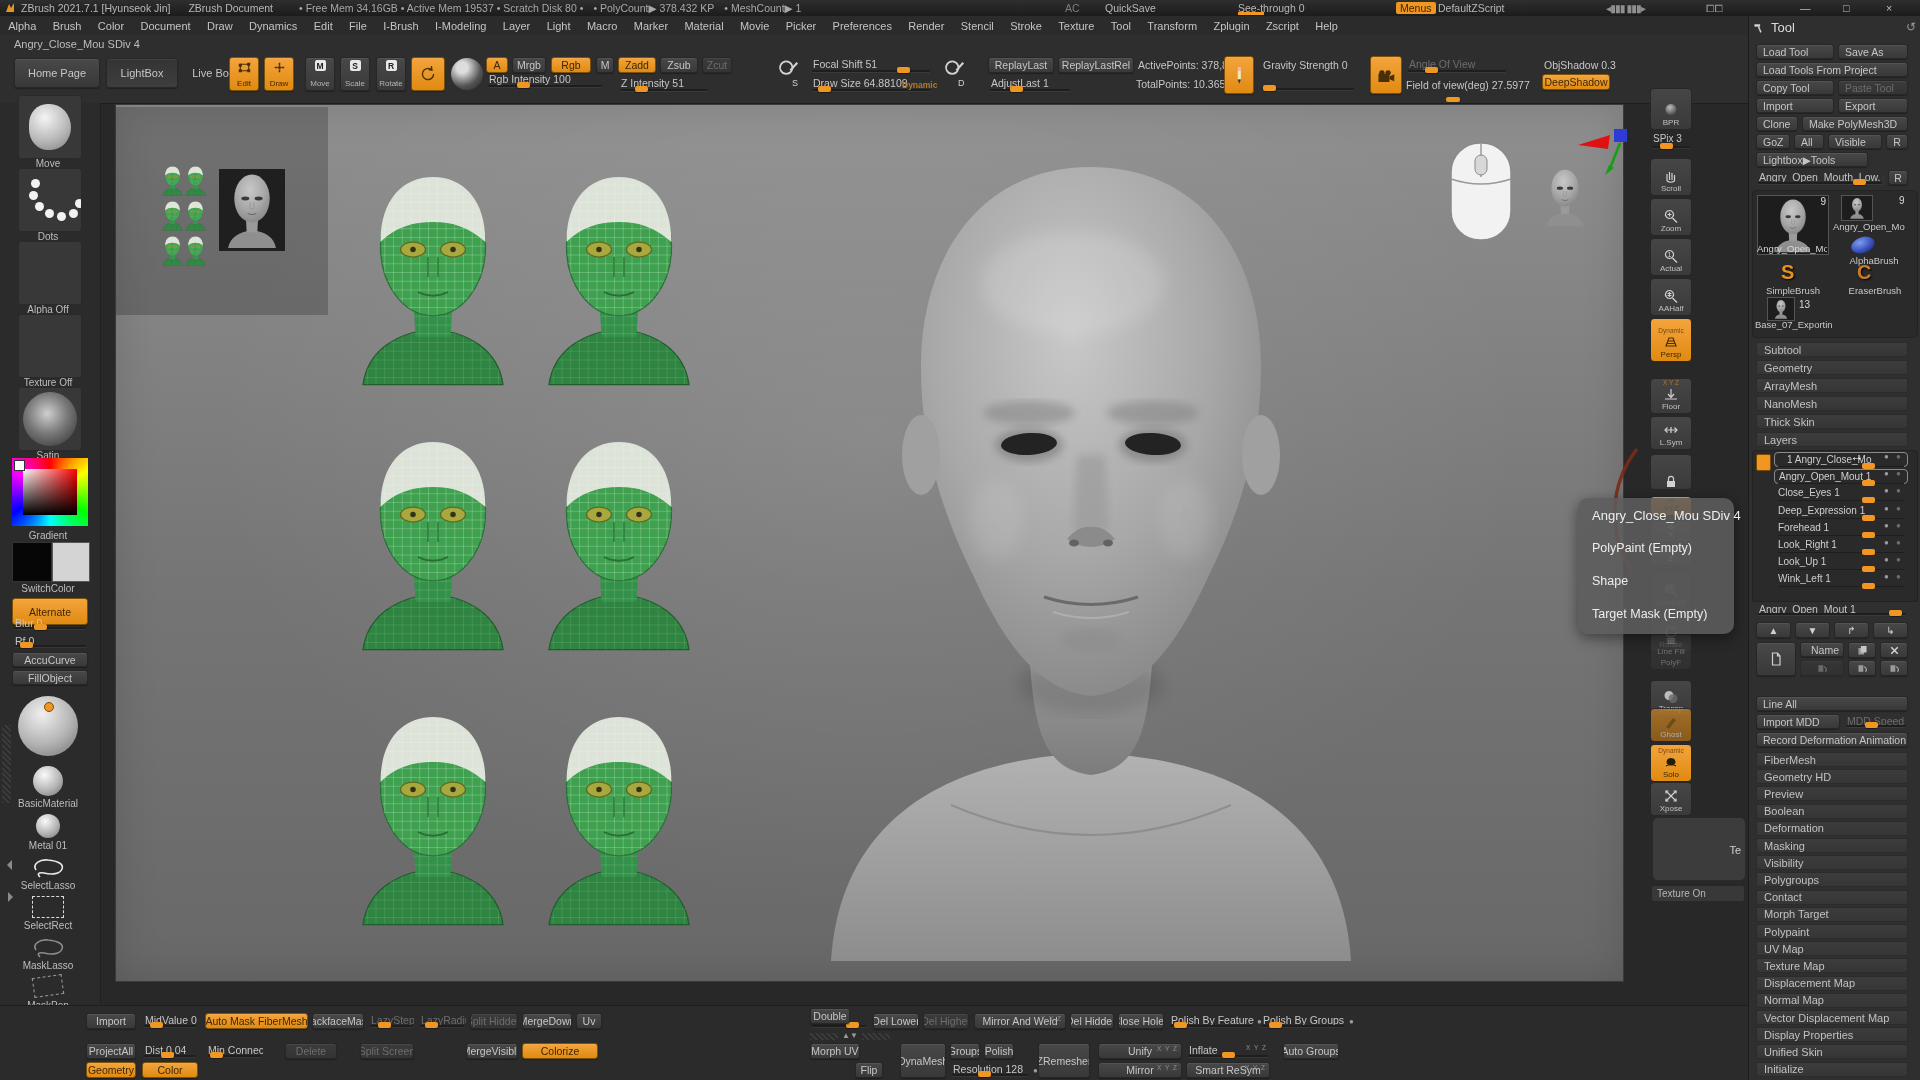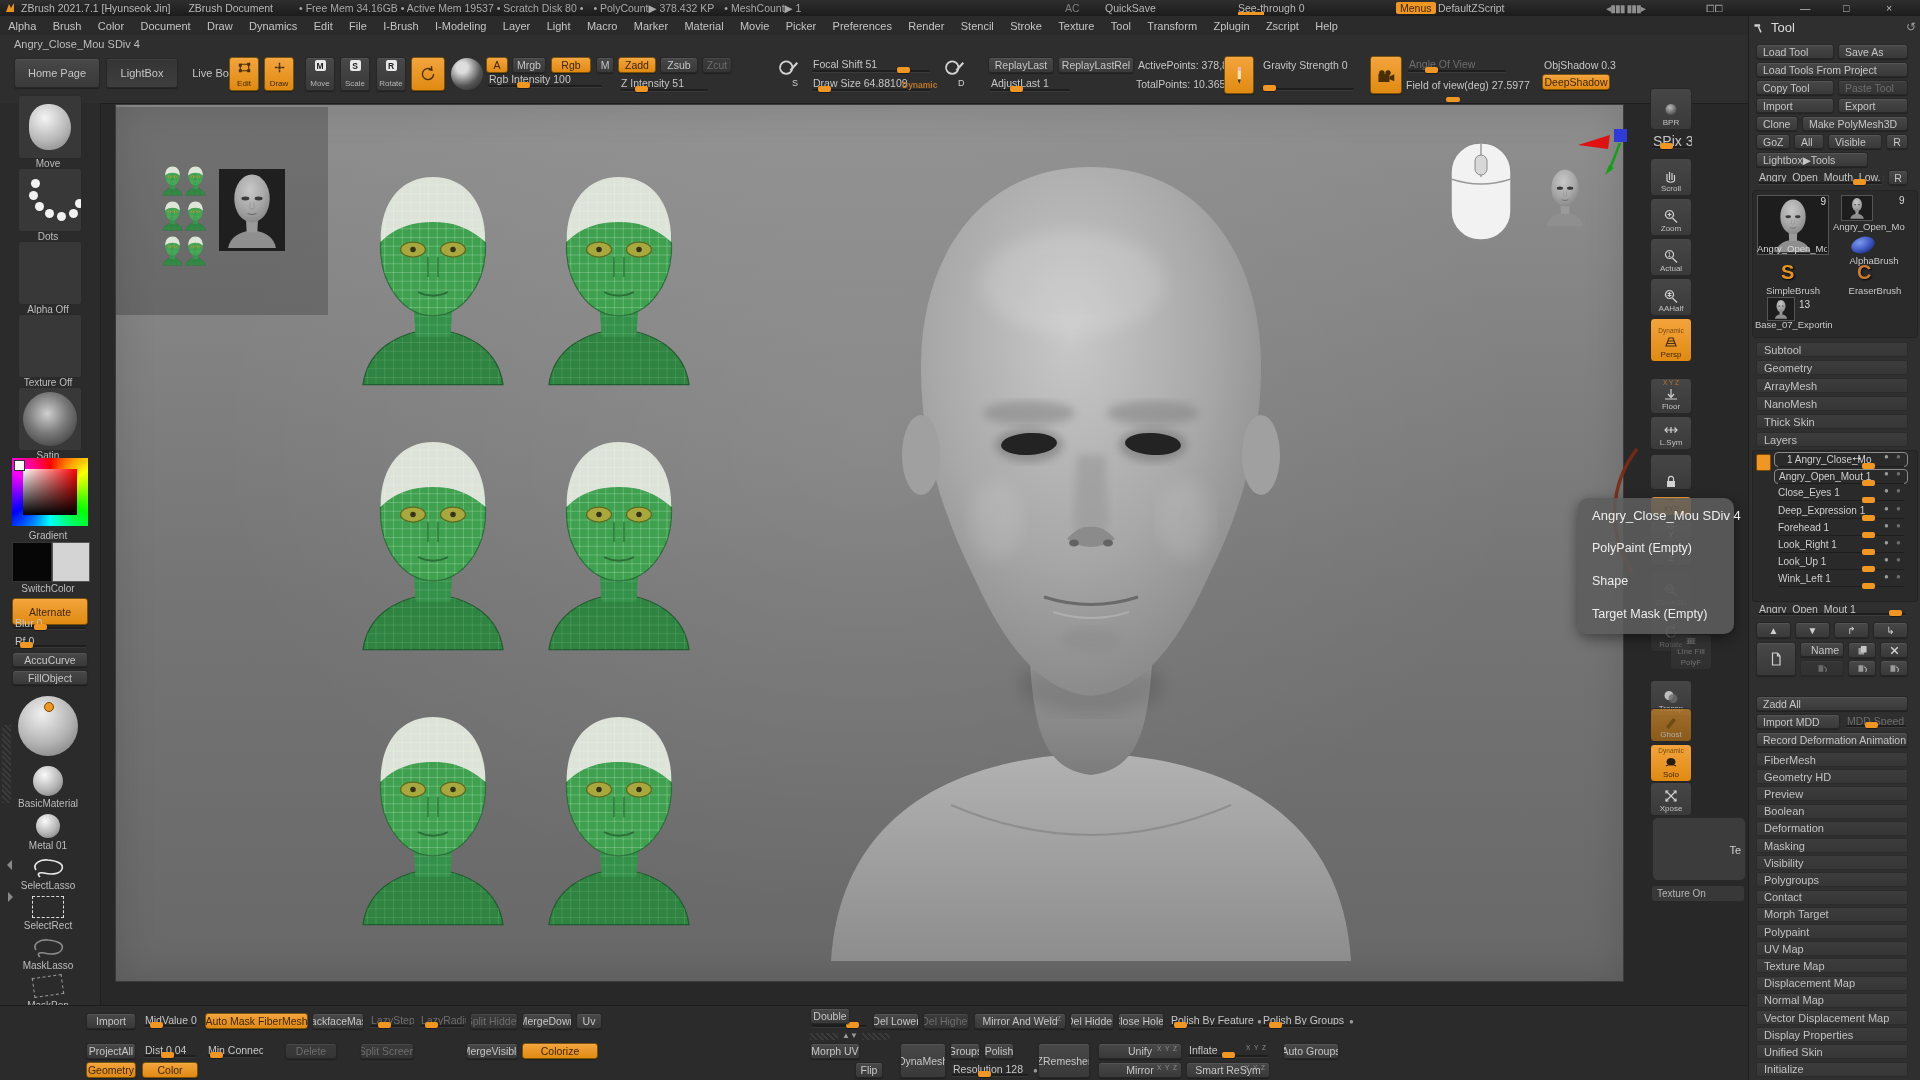--- a/index.html
+++ b/index.html
@@ -452,21 +452,21 @@
       <div style="top: 109px;">Target Mask (Empty)</div>
     </div>
 
   <div id="shelf-root">
       <div class="shelf-item" style="top: 88px; height: 40px;">
         <svg width="16" height="16" viewBox="0 0 16 16">
           <path d="M8 2 a5.5 5.5 0 1 0 0.01 0" stroke="none" fill="url(#gBallDark)" stroke-width="1.2"></path>
         </svg>
         <div class="slabel">BPR</div>
       </div>
-      <div class="slider" style="left: 1650px; top: 132px; width: 42px; height: 18px; font-size: 14px;"><span>SPix 3</span><div class="track"></div><div class="handle" style="left: 10px;"></div></div>
+      <div class="slider" style="left: 1650px; top: 132px; width: 42px; height: 18px; font-size: 10px;"><span>SPix 3</span><div class="track"></div><div class="handle" style="left: 10px;"></div></div>
       <div class="shelf-item" style="top: 158px; height: 36px;">
         <svg width="16" height="16" viewBox="0 0 16 16">
           <path d="M4 13 V6 M6.5 12 V4 M9 12 V5 M11.5 13 V7" stroke="#d2d2d2" fill="none" stroke-width="1.2"></path>
           <path d="M4 13 Q8 15.5 11.5 13" stroke="#d2d2d2" fill="none" stroke-width="1.2"></path>
         </svg>
         <div class="slabel">Scroll</div>
       </div>
       <div class="shelf-item" style="top: 198px; height: 36px;">
         <svg width="16" height="16" viewBox="0 0 16 16">
           <path d="M6.5 2.5 a4 4 0 1 0 .01 0" stroke="#d2d2d2" fill="none" stroke-width="1.2"></path>
@@ -549,21 +549,21 @@
         </svg>
         <div class="slabel">Zoom3D</div>
       </div>
       <div class="shelf-item dimmed" style="top: 612px; height: 38px; z-index: 10;">
         <svg width="16" height="16" viewBox="0 0 16 16">
           <path d="M13 8 a5 5 0 1 1 -2 -4" stroke="#d2d2d2" fill="none" stroke-width="1.2"></path>
           <path d="M11 1 L11.5 4.5 L8.5 4" stroke="#d2d2d2" fill="none" stroke-width="1.2"></path>
         </svg>
         <div class="slabel">Rotate</div>
       </div>
-      <div class="shelf-item dimmed" style="top: 634px; height: 34px; z-index: 10; margin-left: 20px;">
+      <div class="shelf-item dimmed" style="top: 634px; height: 34px; z-index: 10;">
         <svg width="16" height="16" viewBox="0 0 16 16">
           <path d="M2 5 h12 M2 8 h12 M2 11 h12 M5 5 v6 M8 5 v6 M11 5 v6" stroke="#d2d2d2" fill="none" stroke-width="1.2"></path>
         </svg>
         <div class="slabel">Line Fill</div>
         <div class="slabel">PolyF</div>
       </div>
       <div class="shelf-item" style="top: 680px; height: 34px;">
         <svg width="16" height="16" viewBox="0 0 16 16">
           <path d="M6 3 a4.5 4.5 0 1 0 0.01 0" stroke="none" fill="#bdbdbd" stroke-width="1.2"></path>
           <path d="M10 6 a4.5 4.5 0 1 0 0.01 0" stroke="none" fill="#6a6a6a" stroke-width="1.2" fill-opacity=".8"></path>
@@ -739,21 +739,21 @@
           <path d="M3 4 h6 v8 h-6 Z" stroke="none" fill="#9a9a9a" stroke-width="1.2"></path>
           <path d="M10 6 q4 1 2 6" stroke="#d2d2d2" fill="none" stroke-width="1.2"></path>
         </svg>
       </div>
       <div class="btn" style="left: 1880px; top: 660px; width: 28px; height: 16px;">
         <svg width="13" height="13" viewBox="0 0 16 16">
           <path d="M3 4 h6 v8 h-6 Z" stroke="none" fill="#9a9a9a" stroke-width="1.2"></path>
           <path d="M10 6 q4 1 2 6" stroke="#d2d2d2" fill="none" stroke-width="1.2"></path>
         </svg>
       </div>
-      <div class="btn" style="left: 1756px; top: 696px; width: 152px; height: 15px; justify-content: flex-start; padding-left: 6px;">Zadd All</div>
+      <div class="btn" style="left: 1756px; top: 696px; width: 152px; height: 15px; justify-content: flex-start; padding-left: 6px;">Line All</div>
       <div class="btn" style="left: 1756px; top: 714px; width: 84px; height: 15px; justify-content: flex-start; padding-left: 6px;">Import MDD</div>
       <div class="slider dim" style="left: 1844px; top: 714px; width: 64px; height: 15px;"><span>MDD Speed</span><div class="track"></div><div class="handle" style="left: 21px;"></div></div>
       <div class="btn" style="left: 1756px; top: 732px; width: 152px; height: 15px; justify-content: flex-start; padding-left: 6px;">Record Deformation Animation</div>
       <div class="section-row" style="position: absolute; left: 1756px; top: 752px;">FiberMesh</div>
       <div class="section-row" style="position: absolute; left: 1756px; top: 769.2px;">Geometry HD</div>
       <div class="section-row" style="position: absolute; left: 1756px; top: 786.4px;">Preview</div>
       <div class="section-row" style="position: absolute; left: 1756px; top: 803.6px;">Boolean</div>
       <div class="section-row" style="position: absolute; left: 1756px; top: 820.8px;">Deformation</div>
       <div class="section-row" style="position: absolute; left: 1756px; top: 838px;">Masking</div>
       <div class="section-row" style="position: absolute; left: 1756px; top: 855.2px;">Visibility</div>

